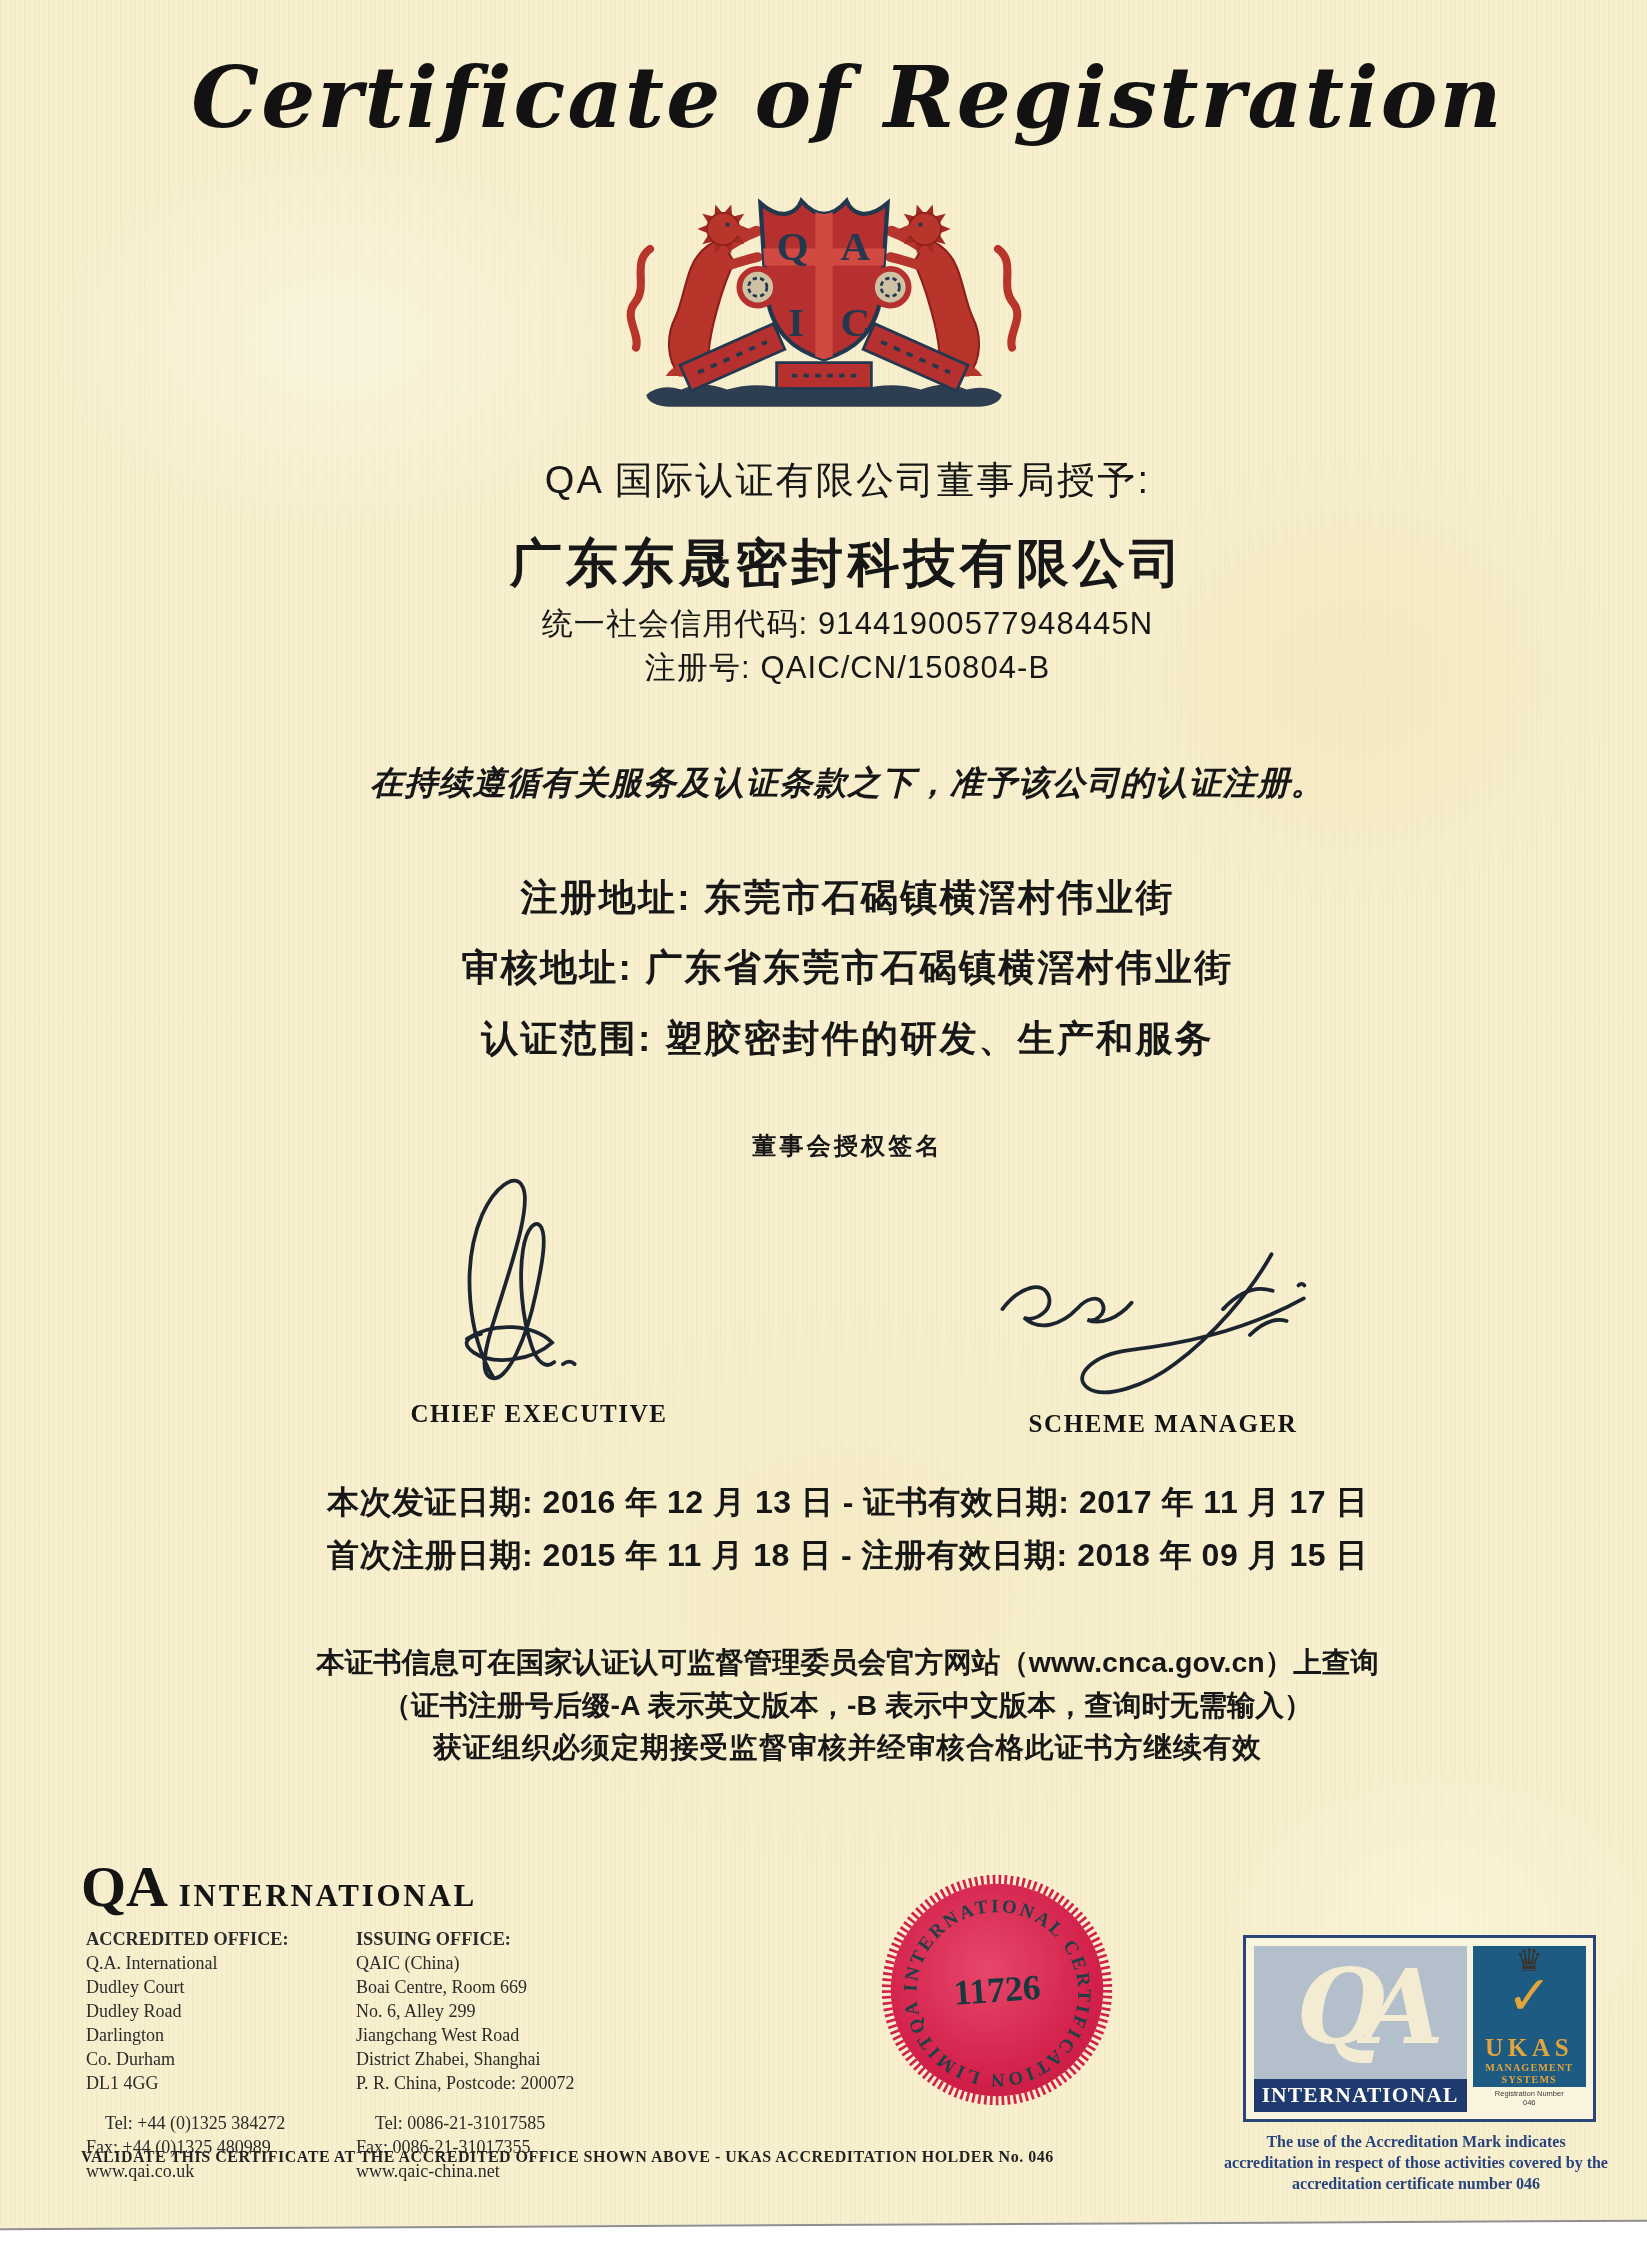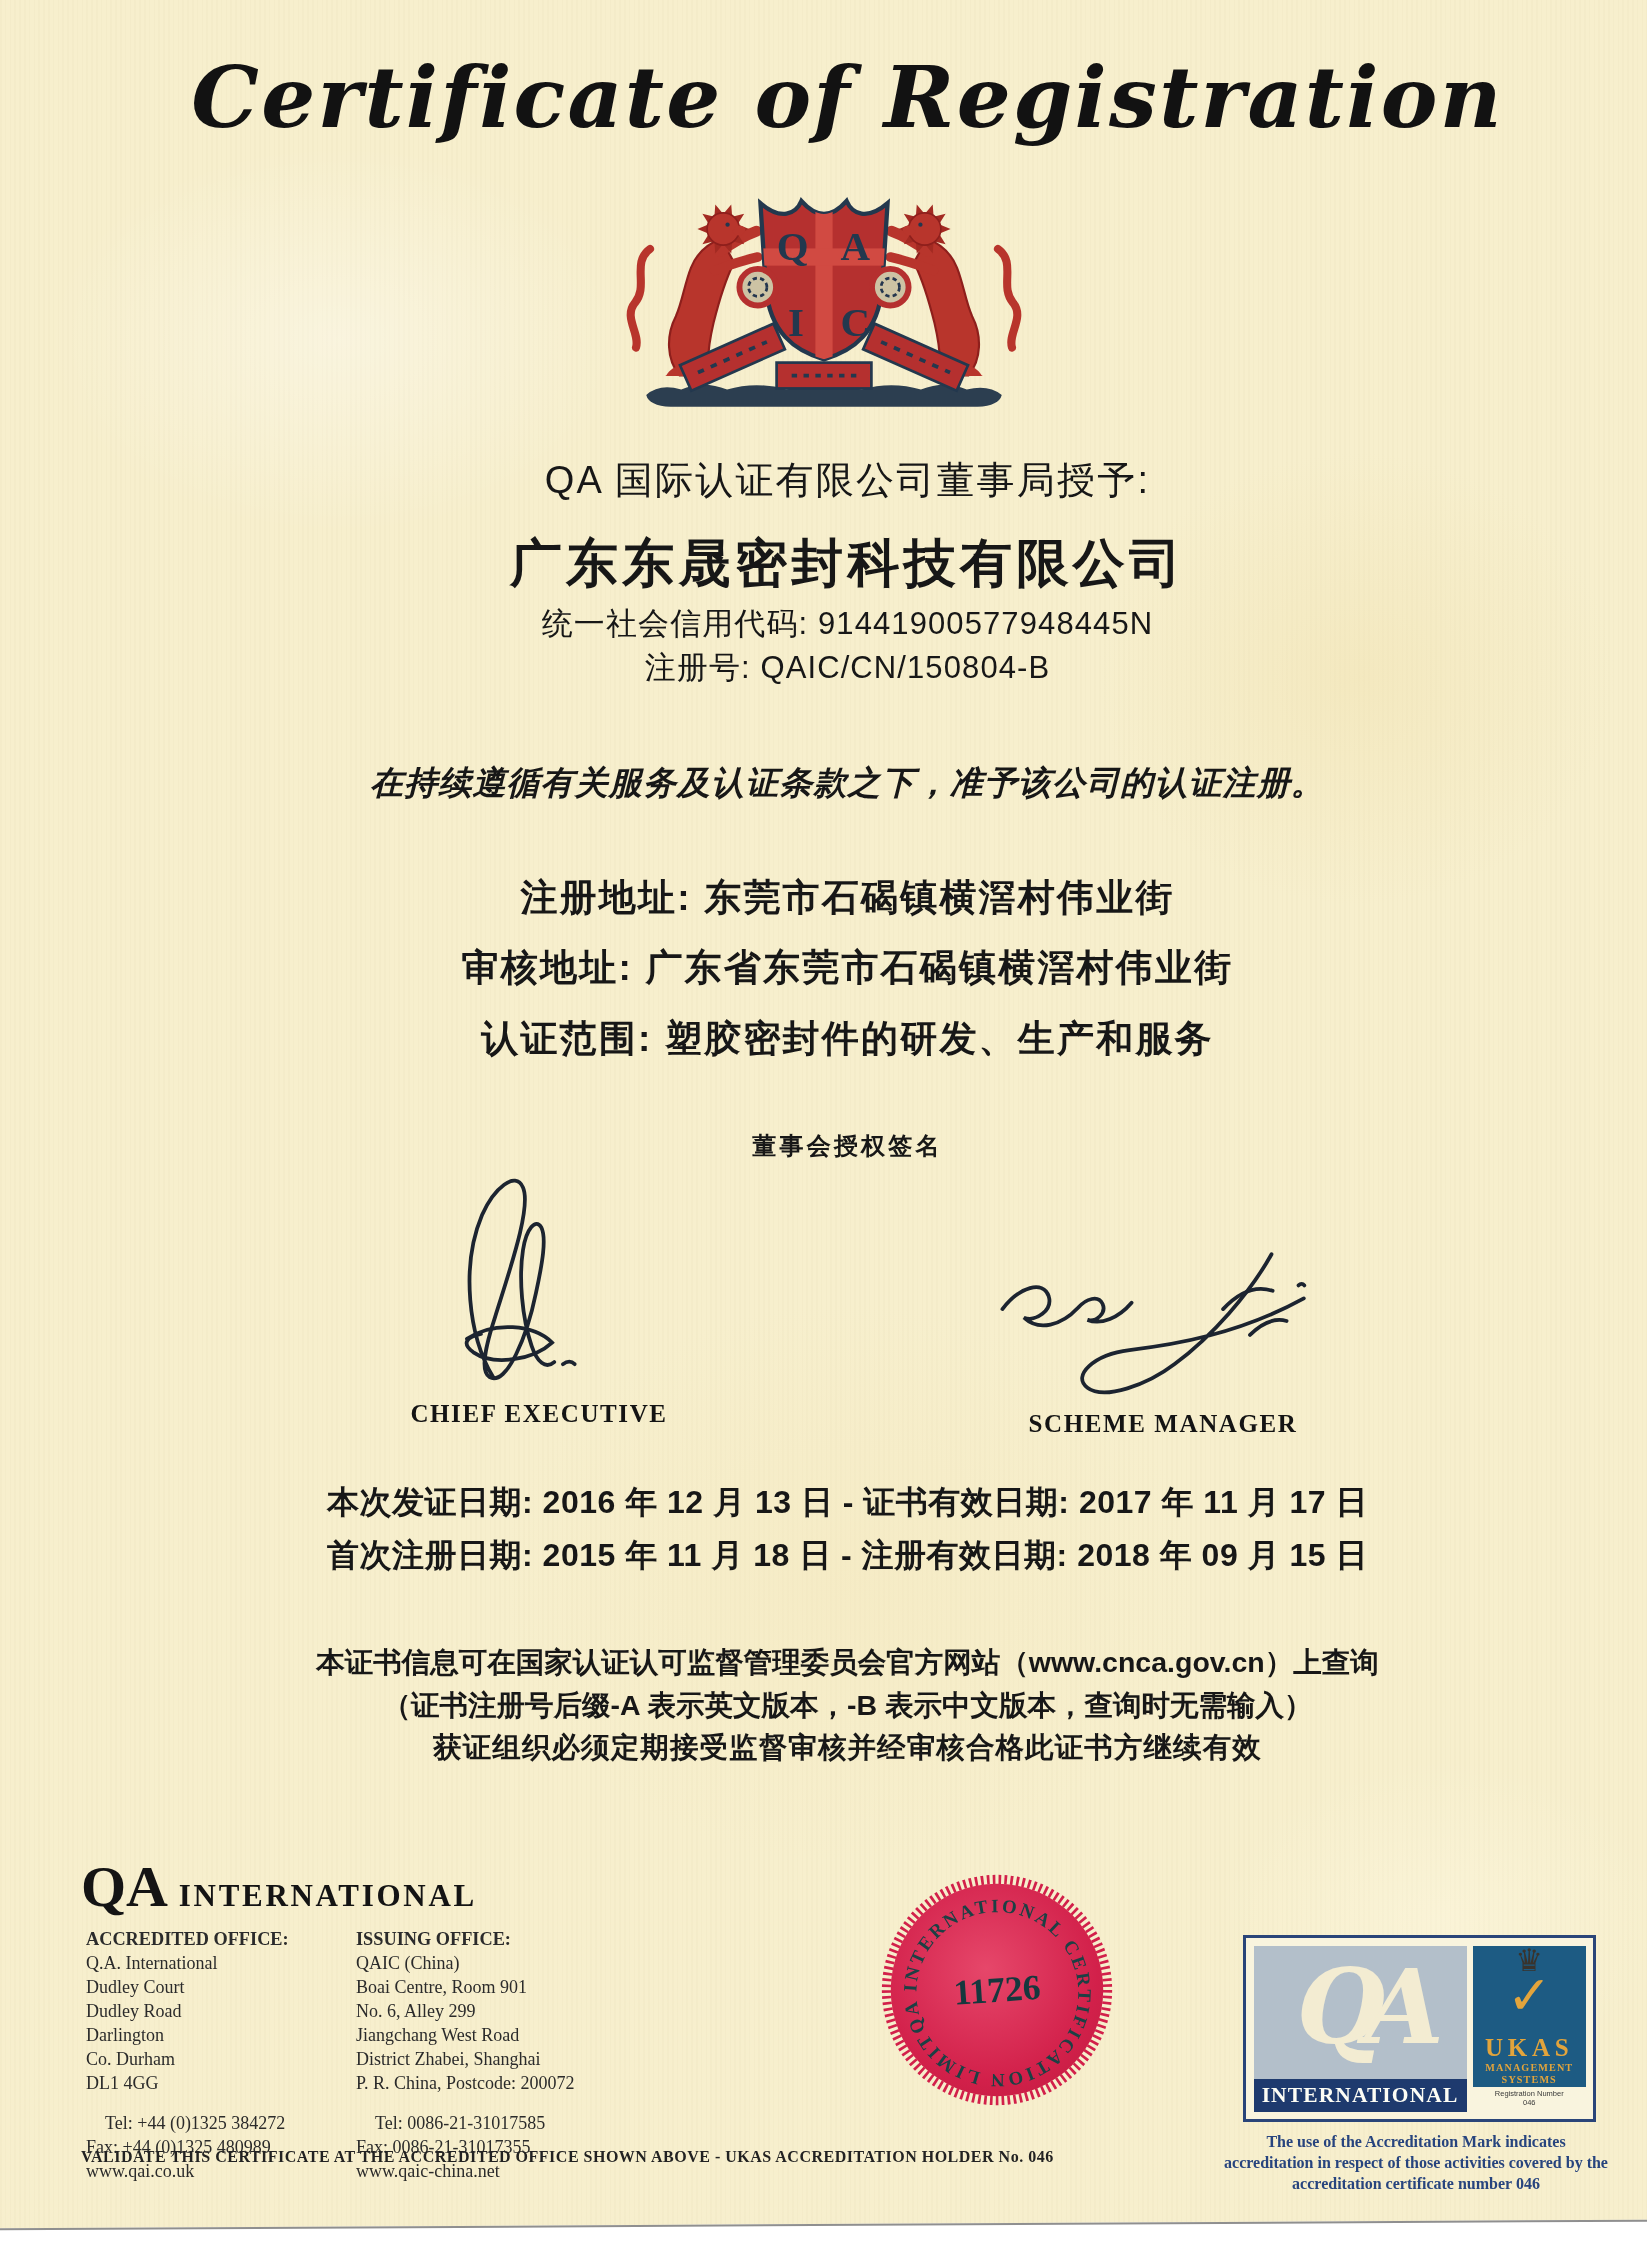--- a/index.html
+++ b/index.html
@@ -187,21 +187,21 @@
     <div>Co. Durham</div>
     <div>DL1 4GG</div>
     <div class="contact">Tel: +44 (0)1325 384272</div>
     <div>Fax: +44 (0)1325 480989</div>
     <div>www.qai.co.uk</div>
   </div>
 
   <div class="abs offcol iss">
     <div class="h">ISSUING OFFICE:</div>
     <div>QAIC (China)</div>
-    <div>Boai Centre, Room 901</div>
+    <div>Boai Centre, Room 669</div>
     <div>No. 6, Alley 299</div>
     <div>Jiangchang West Road</div>
     <div>District Zhabei, Shanghai</div>
     <div>P. R. China, Postcode: 200072</div>
     <div class="contact">Tel: 0086-21-31017585</div>
     <div>Fax: 0086-21-31017355</div>
     <div>www.qaic-china.net</div>
   </div>
 
   <svg class="abs" style="left:877px;top:1870px;" width="240" height="240" viewBox="0 0 445 445">

